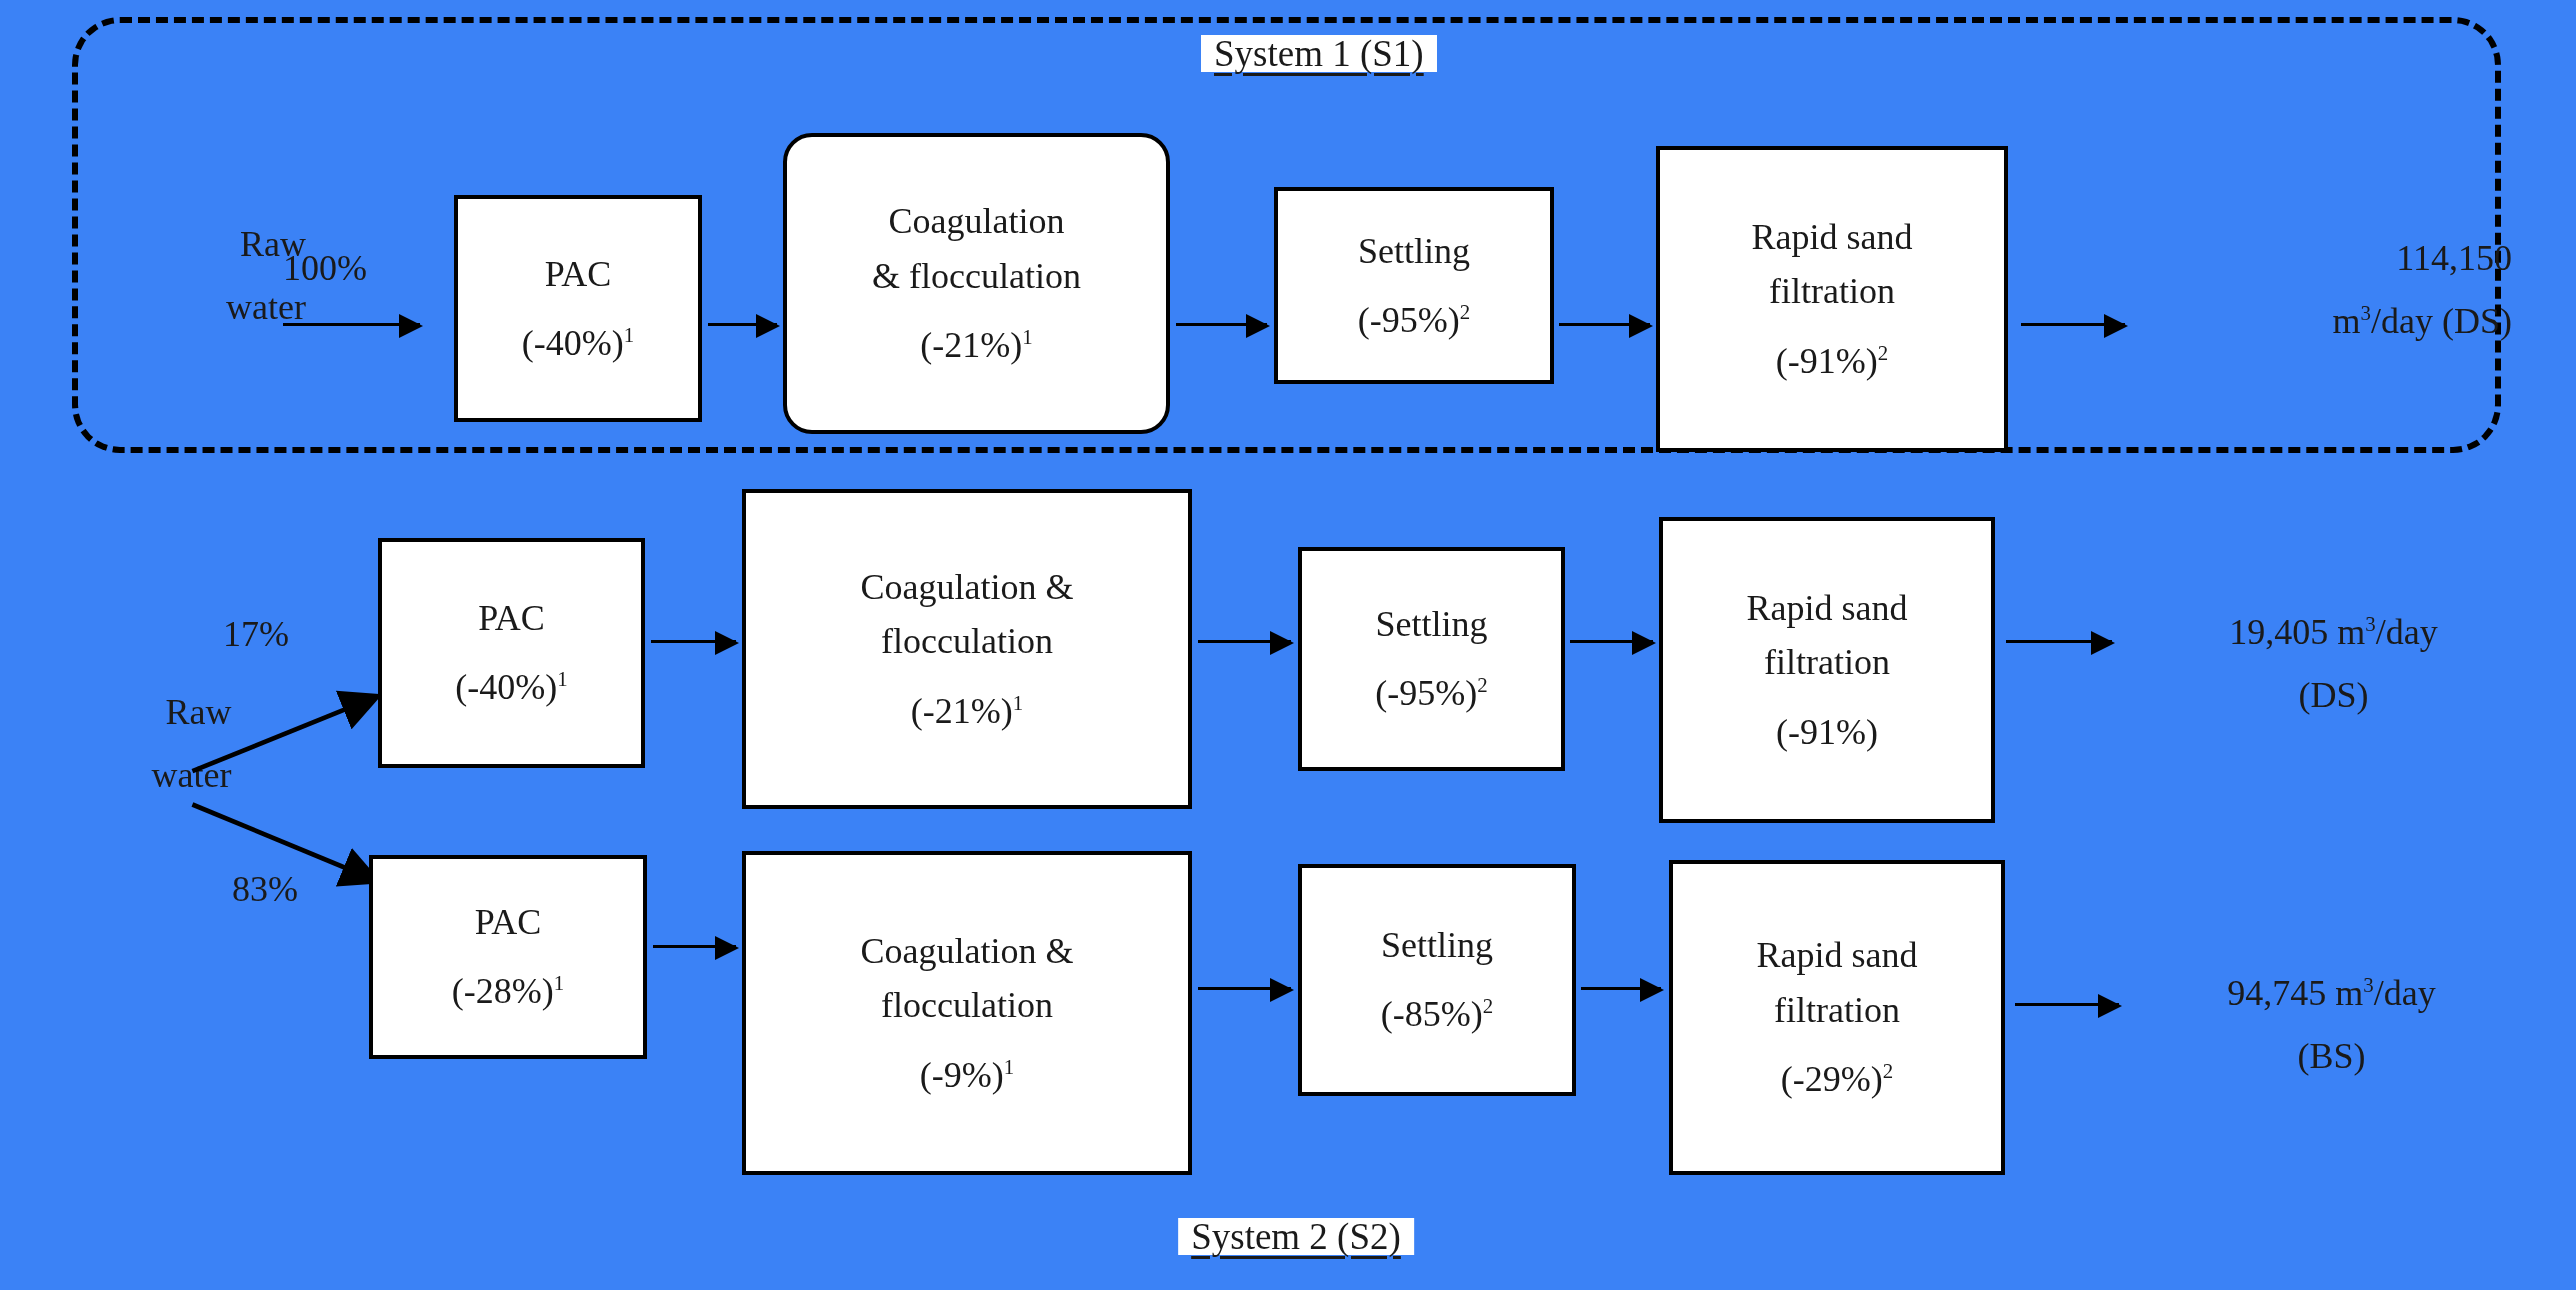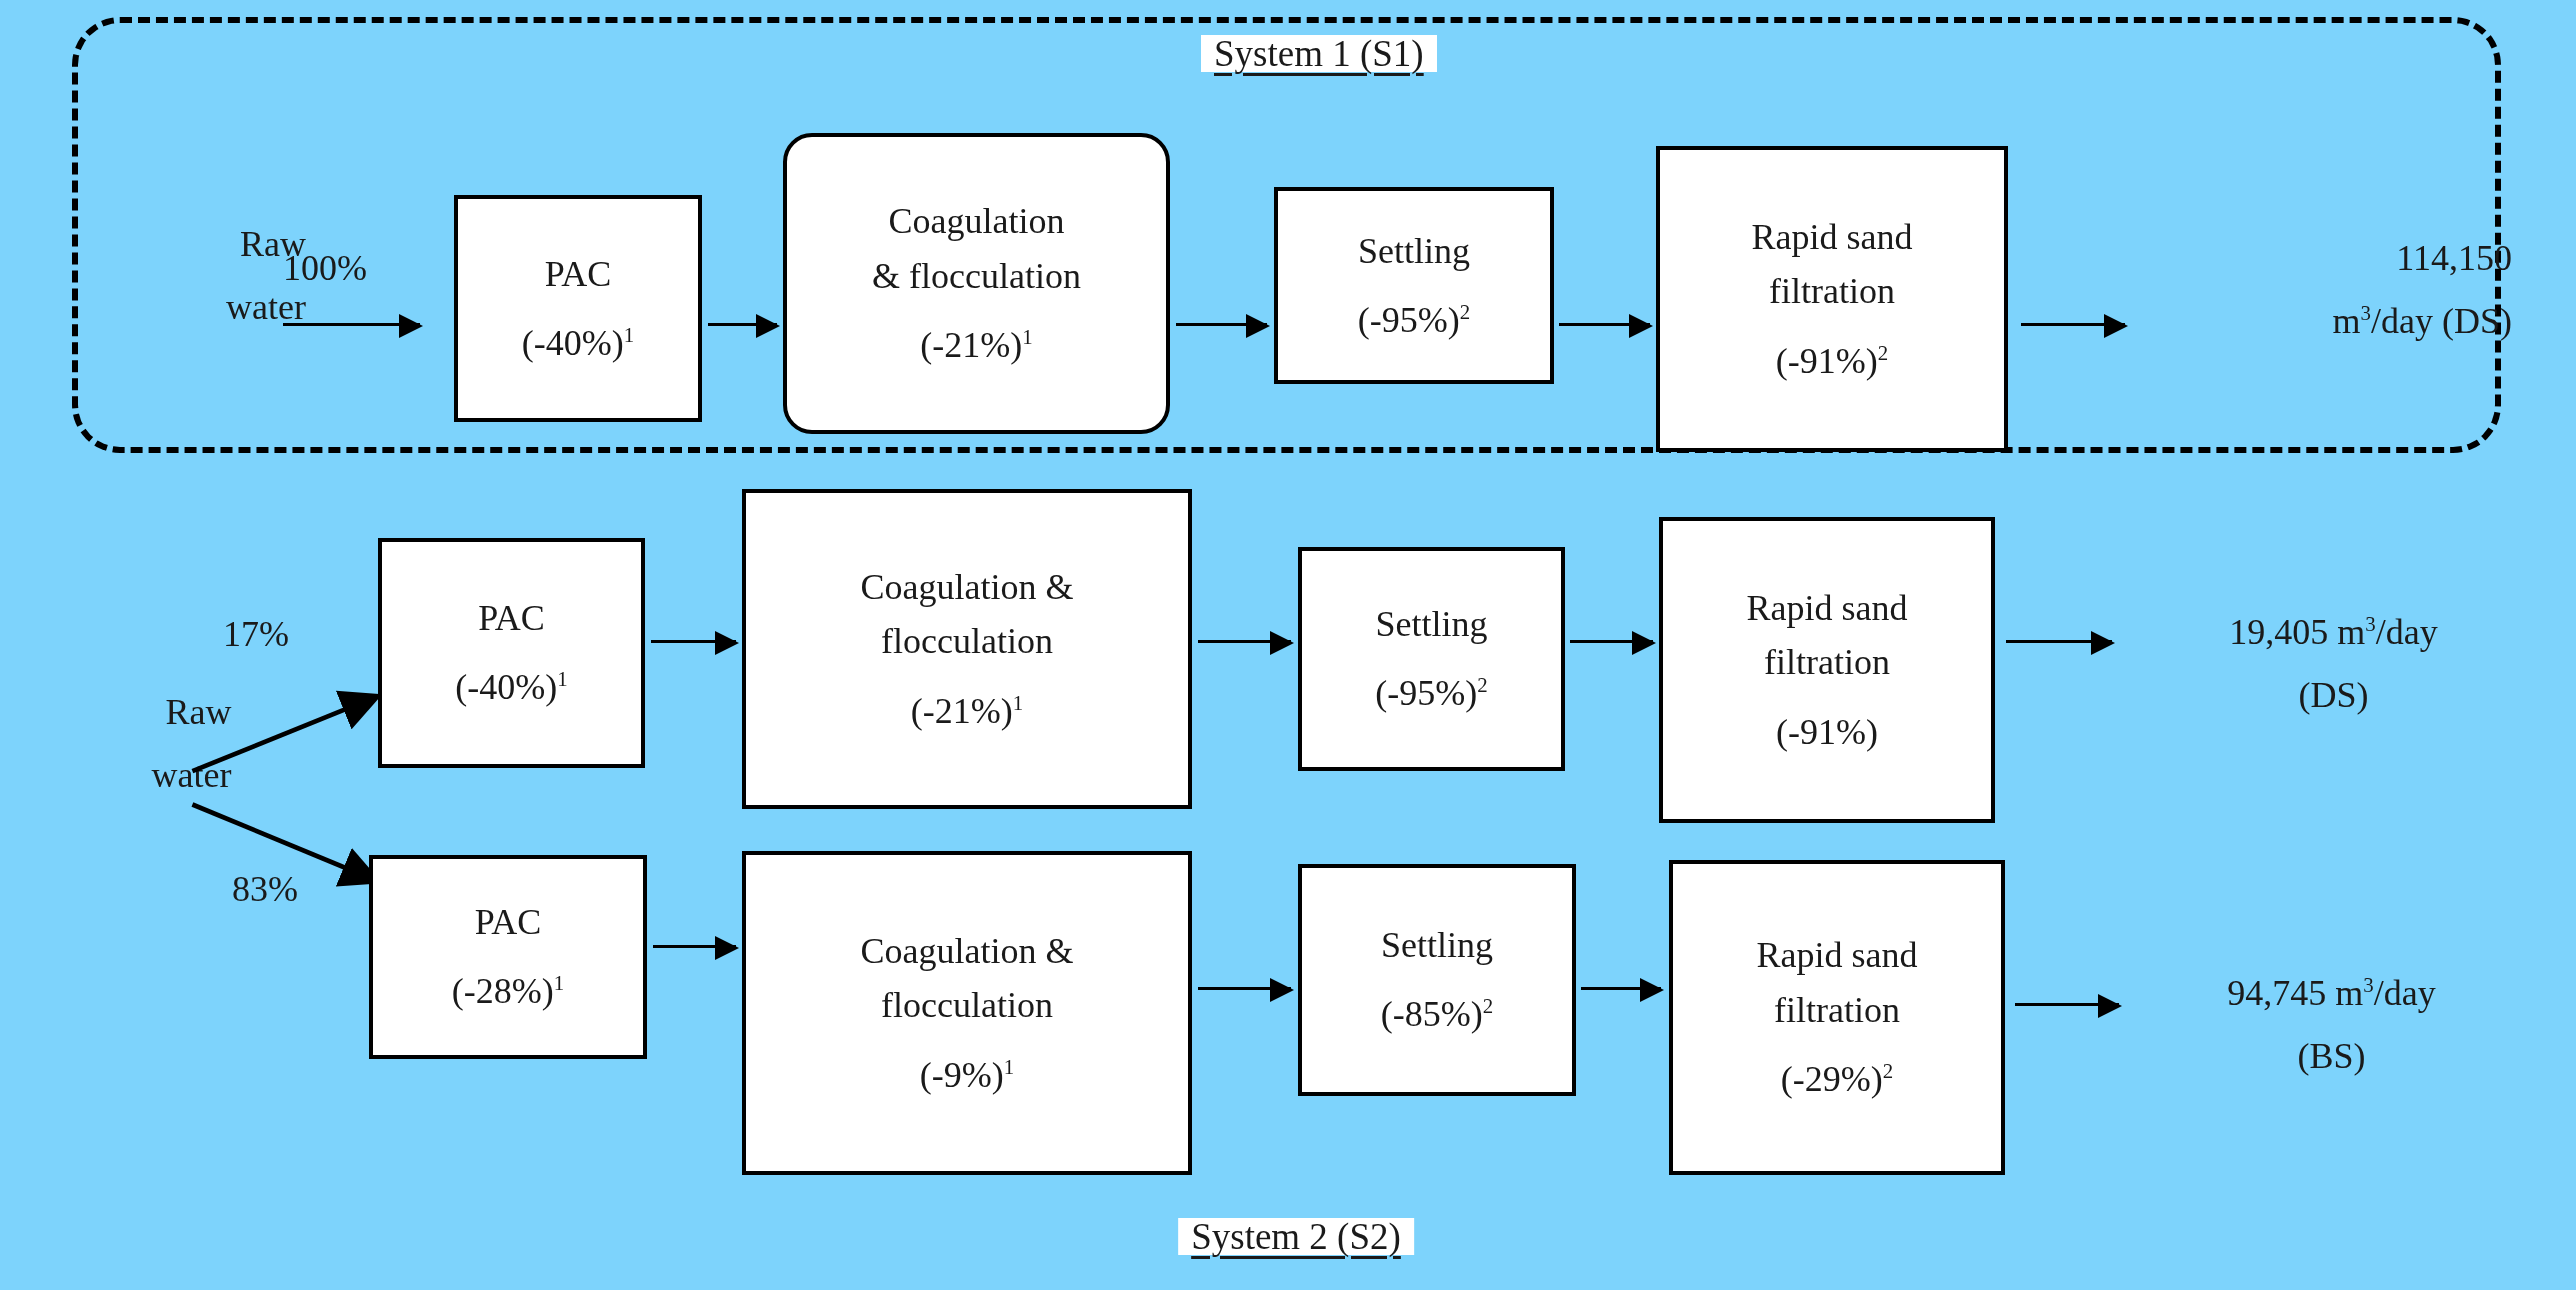--- a/index.html
+++ b/index.html
@@ -5,21 +5,21 @@
 <style>
   html, body {
     margin: 0;
     padding: 0;
     background: #ffffff;
   }
   #canvas {
     position: relative;
     width: 2576px;
     height: 1290px;
-    background: #7dd3fc;
+    background: #3b82f6;
     font-family: "Liberation Serif", "DejaVu Serif", serif;
     color: #1a1a1a;
     overflow: hidden;
   }
 
   
   .system1-frame {
     position: absolute;
     left: 72px;
     top: 16.7px;

